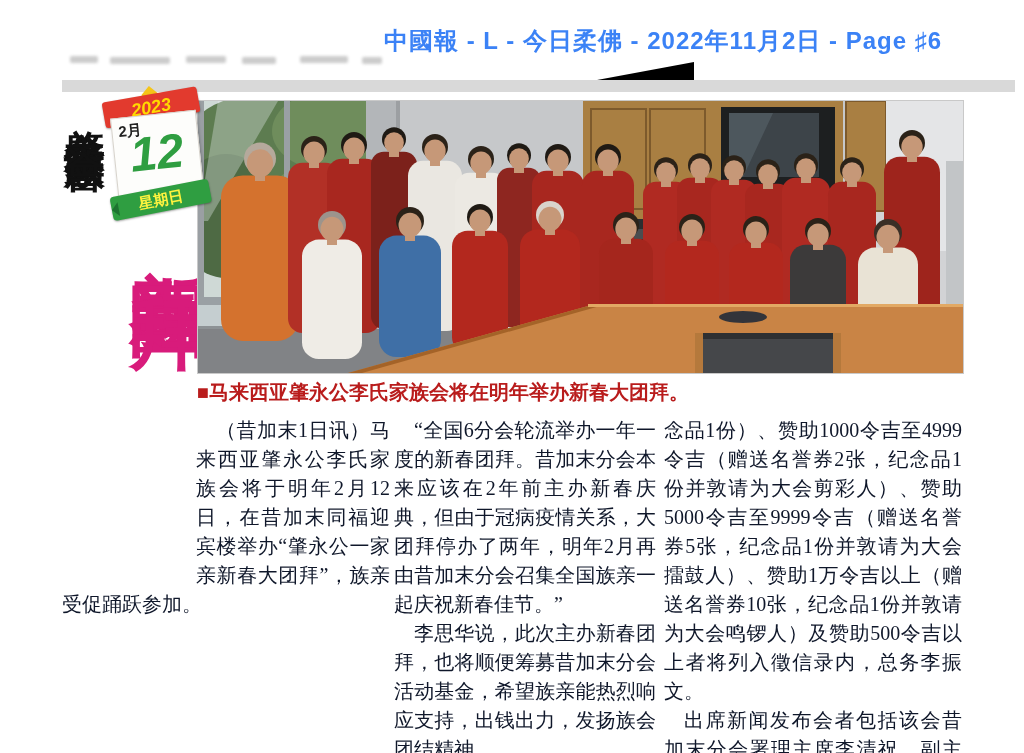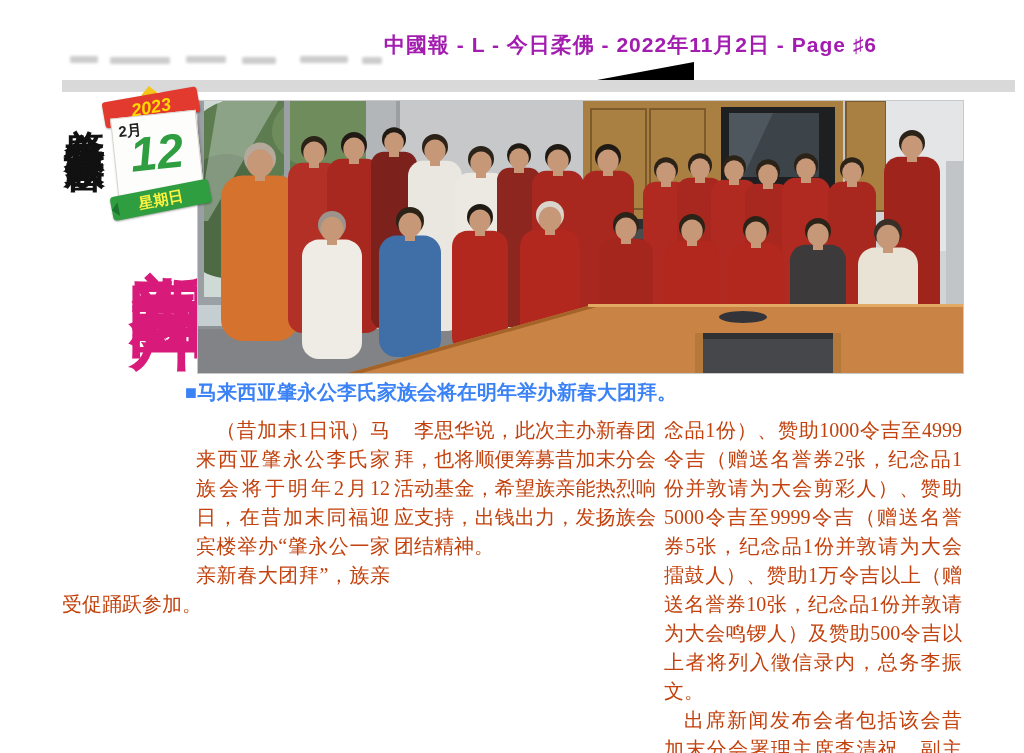--- a/index.html
+++ b/index.html
@@ -1,20 +1,20 @@
 <!DOCTYPE html>
 <html><head>
 <meta charset="utf-8">
 <style>
   html,body{margin:0;padding:0;background:#ffffff;}
   #page{position:relative;width:1024px;height:753px;background:#ffffff;overflow:hidden;
         font-family:"Liberation Serif",serif;color:#1a1a1a;}
   
-  .masthead{position:absolute;left:384px;top:31px;font-family:"Liberation Sans",sans-serif;
-            font-weight:bold;font-size:21px;letter-spacing:1px;color:#a21caf;white-space:nowrap;}
+  .masthead{position:absolute;left:384px;top:25px;font-family:"Liberation Sans",sans-serif;
+            font-weight:bold;font-size:24px;letter-spacing:1px;color:#3b82f6;white-space:nowrap;}
   .graybar{position:absolute;left:62px;top:80px;width:953px;height:12px;background:#d9d9d9;}
   .wedge{position:absolute;left:597px;top:62px;width:97px;height:18px;}
   .smudge{position:absolute;height:7px;background:#cccccc;filter:blur(1.5px);border-radius:2px;}
   
   .org-vert{position:absolute;left:58px;top:96px;height:370px;writing-mode:vertical-rl;
             font-family:"Liberation Serif",serif;font-weight:600;font-size:41px;letter-spacing:3px;color:#111;}
   .headline-vert{position:absolute;left:126px;top:206px;height:380px;writing-mode:vertical-rl;
             font-family:"Liberation Sans",sans-serif;font-weight:800;font-size:78px;letter-spacing:9px;
             color:#d81b7b;line-height:86px;}
   
@@ -32,25 +32,25 @@
            font-weight:800;font-style:italic;font-size:48px;color:#2f9e41;}
   .cal-ribbon{position:absolute;left:-6px;top:96px;width:100px;height:24px;background:#2f9e41;border-radius:4px;
               transform:rotate(-5deg);display:flex;align-items:center;justify-content:center;
               font-family:"Liberation Sans",sans-serif;font-weight:bold;font-size:15px;color:#fff33f;
               box-shadow:0 1px 2px rgba(0,0,0,.35);}
   .cal-ribbon:before{content:"";position:absolute;left:-7px;top:6px;border:7px solid transparent;
               border-right-color:#1d7330;}
   
   .photo{position:absolute;left:197px;top:100px;width:765px;height:272px;border:1px solid #c9c9c9;
          background:#d2d3d5;}
-  .caption{position:absolute;left:185px;top:379px;width:766px;font-family:Liberation Mono, monospace;
-           font-weight:bold;font-size:20px;color:#3b82f6;}
+  .caption{position:absolute;left:197px;top:379px;width:766px;font-family:Liberation Mono, monospace;
+           font-weight:bold;font-size:20px;color:#b91c1c;}
   
   .col{position:absolute;top:416px;font-size:20px;line-height:29px;text-align:justify;
-       font-family:"Liberation Serif",serif;color:#c2410c;}
+       font-family:"Liberation Serif",serif;color:#0f172a;}
   .col p{margin:0;text-indent:1em;}
   .col p.cont{text-indent:0;}
   #col1{left:62px;width:328px;}
   #col2{left:394px;width:262px;}
   #col3{left:664px;width:298px;}
   .headline-spacer{float:left;width:134px;height:152px;}
 </style>
 </head>
 <body>
 
@@ -287,20 +287,21 @@
     <ellipse cx="545" cy="216" rx="24" ry="6" fill="#33343a"></ellipse>
   </svg>
 
   <div class="caption">■马来西亚肇永公李氏家族会将在明年举办新春大团拜。</div>
 
   <div class="col" id="col1">
     <div class="headline-spacer"></div>
     <p>（昔加末1日讯）马来西亚肇永公李氏家族会将于明年2月12日，在昔加末同福迎宾楼举办“肇永公一家亲新春大团拜”，族亲受促踊跃参加。</p>
   </div>
   <div class="col" id="col2">
+    <p>“全国6分会轮流举办一年一度的新春团拜。昔加末分会本来应该在2年前主办新春庆典，但由于冠病疫情关系，大团拜停办了两年，明年2月再由昔加末分会召集全国族亲一起庆祝新春佳节。”</p>
     <p>李思华说，此次主办新春团拜，也将顺便筹募昔加末分会活动基金，希望族亲能热烈响应支持，出钱出力，发扬族会团结精神。</p>
 
   </div>
   <div class="col" id="col3">
     <p class="cont">念品1份）、赞助1000令吉至4999令吉（赠送名誉券2张，纪念品1份并敦请为大会剪彩人）、赞助5000令吉至9999令吉（赠送名誉券5张，纪念品1份并敦请为大会擂鼓人）、赞助1万令吉以上（赠送名誉券10张，纪念品1份并敦请为大会鸣锣人）及赞助500令吉以上者将列入徵信录内，总务李振文。</p>
     <p>出席新闻发布会者包括该会昔加末分会署理主席李清祝、副主席李其图、总务李振文、妇女组主任李颜嫦娥等人。</p>
   </div>
 
 </div>
 

